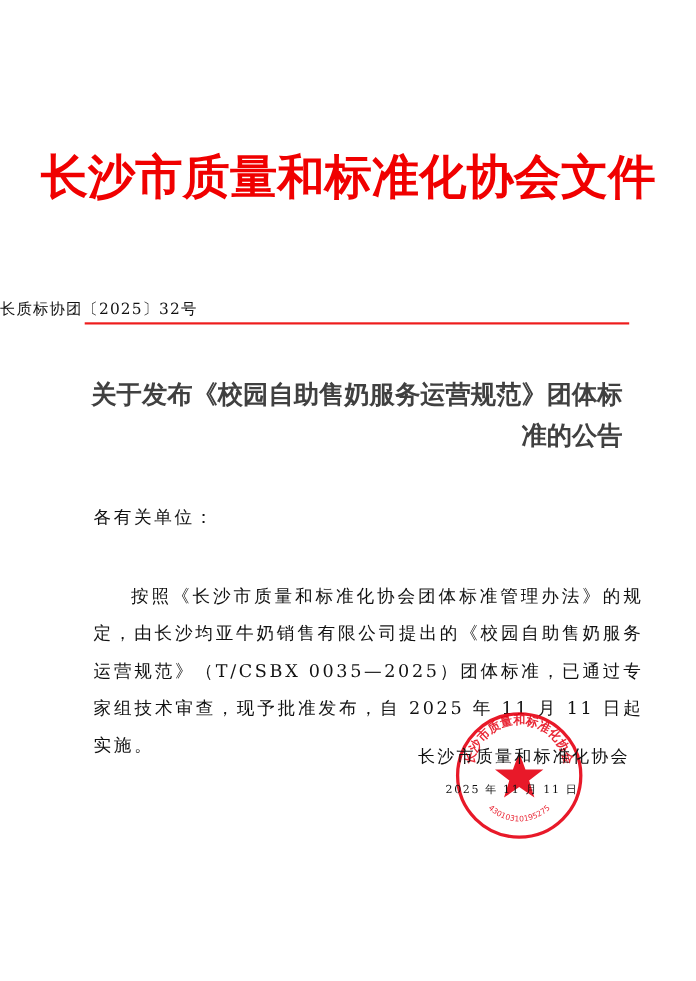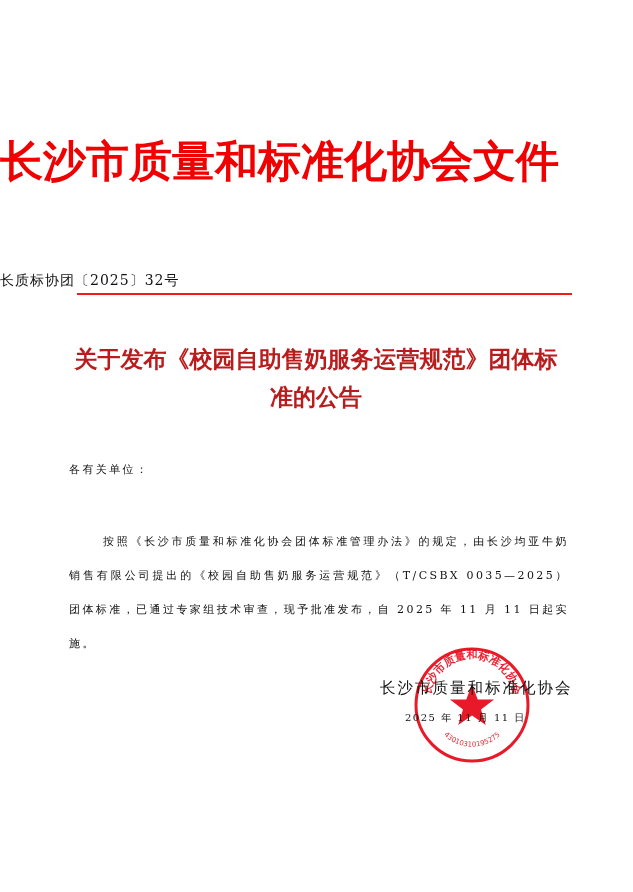--- a/index.html
+++ b/index.html
@@ -1,25 +1,25 @@
 <!DOCTYPE html>
 <html><head>
 <meta charset="utf-8">
 <style>
   html, body { margin:0; padding:0; background:#ffffff; }
   body { width:633px; height:892px; position:relative; overflow:hidden;
          font-family: "DejaVu Serif", "Liberation Serif", serif; color:#111; }
-  .header-title { position:absolute; left:0; width:633px; top:133px; text-align:left;
+  .header-title { position:absolute; left:0; width:633px; top:133px; text-align:center;
          color:#f00000; font-size:43px; font-weight:bold; letter-spacing:0px; line-height:56px; }
   .doc-number { position:absolute; left:0; width:633px; top:272px; 
          font-size:14px; letter-spacing:1px; color:#111; }
   .red-rule { position:absolute; left:77px; width:495px; top:293px; height:2px; background:#ee1c1c; }
-  .notice-title { position:absolute; left:66px; width:500px; top:340px; text-align:center;
-         font-size:23px; font-weight:bold; line-height:38px; color:#b91c1c; }
-  .body-text { position:absolute; left:69px; width:500px; font-size:11px; line-height:26px; letter-spacing:2.4px; }
+  .notice-title { position:absolute; left:66px; width:500px; top:340px; text-align:right;
+         font-size:23px; font-weight:bold; line-height:38px; color:#404040;font-family:Liberation Serif, serif; }
+  .body-text { position:absolute; left:85px; width:500px; font-size:16px; line-height:26px; letter-spacing:2.4px; }
   .salutation { top:457px; }
   .para { top:485px; text-indent:34px; text-align:justify; line-height:34px;margin-top:40px; }
   .sign-org { position:absolute; left:380px; top:678px; font-size:15.5px; letter-spacing:2px; z-index:2; }
   .sign-date { position:absolute; left:405px; top:711px; font-size:10px; letter-spacing:1.5px; z-index:2; }
   .stamp { position:absolute; left:413px; top:646px; width:118px; height:118px; z-index:1; }
 </style>
 </head>
 <body>
 
 <div class="header-title">长沙市质量和标准化协会文件</div>

